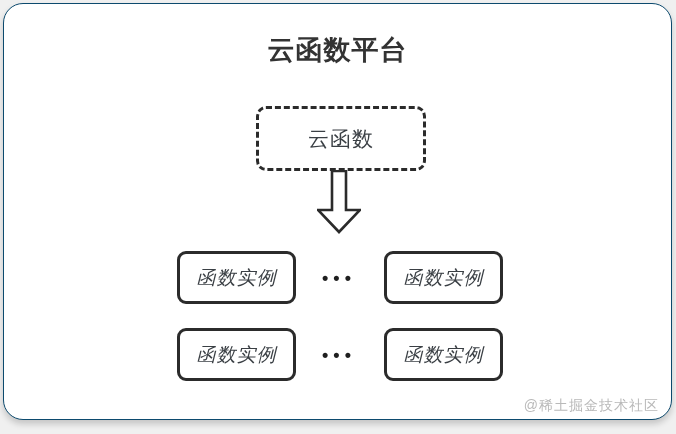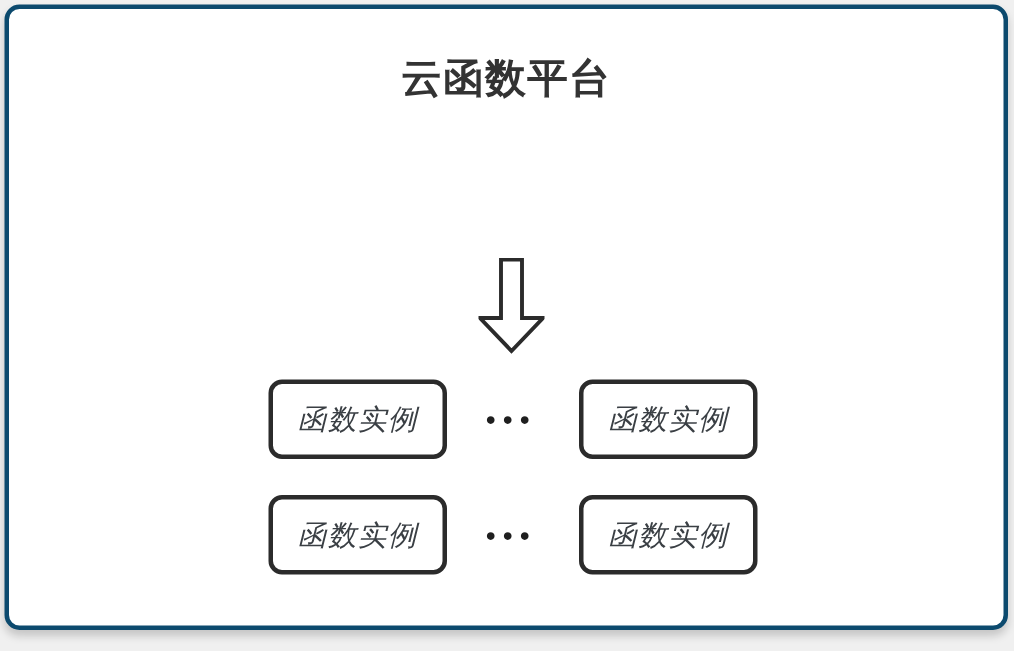--- a/index.html
+++ b/index.html
@@ -11,22 +11,22 @@
   .page {
     position: relative;
     width: 676px; height: 434px;
     background: #f0f0f0;
   }
   .frame {
     position: absolute;
     left: 3px; top: 3px;
     width: 669px; height: 417px;
     background: #ffffff;
-    border: 3px solid #0c4a6e;
-    border-radius: 10px;
+    border: 1px solid #0c4a6e;
+    border-radius: 20px;
     box-shadow: 0 4px 6px rgba(0,0,0,0.18);
   }
   .title {
     position: absolute;
     left: 0; right: 0; top: 28px;
     text-align: center;
     font-size: 27px;
     font-weight: bold;
     color: #333333;
     letter-spacing: 1px;
@@ -90,20 +90,23 @@
   }
 </style>
 </head>
 <body>
 
 <div class="page">
   <div class="frame">
 
     <div class="title">云函数平台</div>
 
+    <div class="cloud-box">
+      <span>云函数</span>
+    </div>
 
     <svg class="arrow" viewBox="0 0 44 64" xmlns="http://www.w3.org/2000/svg">
       <polygon points="15,1 29,1 29,40 43,40 22,62 1,40 15,40" fill="#ffffff" stroke="#2b2b2b" stroke-width="2.6" stroke-linejoin="miter"></polygon>
     </svg>
 
     <div class="instance-box pos-r1-left">
       <span>函数实例</span>
     </div>
 
     <div class="dots pos-dots-r1">•••</div>
@@ -115,14 +118,15 @@
     <div class="instance-box pos-r2-left">
       <span>函数实例</span>
     </div>
 
     <div class="dots pos-dots-r2">•••</div>
 
     <div class="instance-box pos-r2-right">
       <span>函数实例</span>
     </div>
 
+    <div class="watermark">@稀土掘金技术社区</div>
   </div>
 </div>
 
 </body></html>

